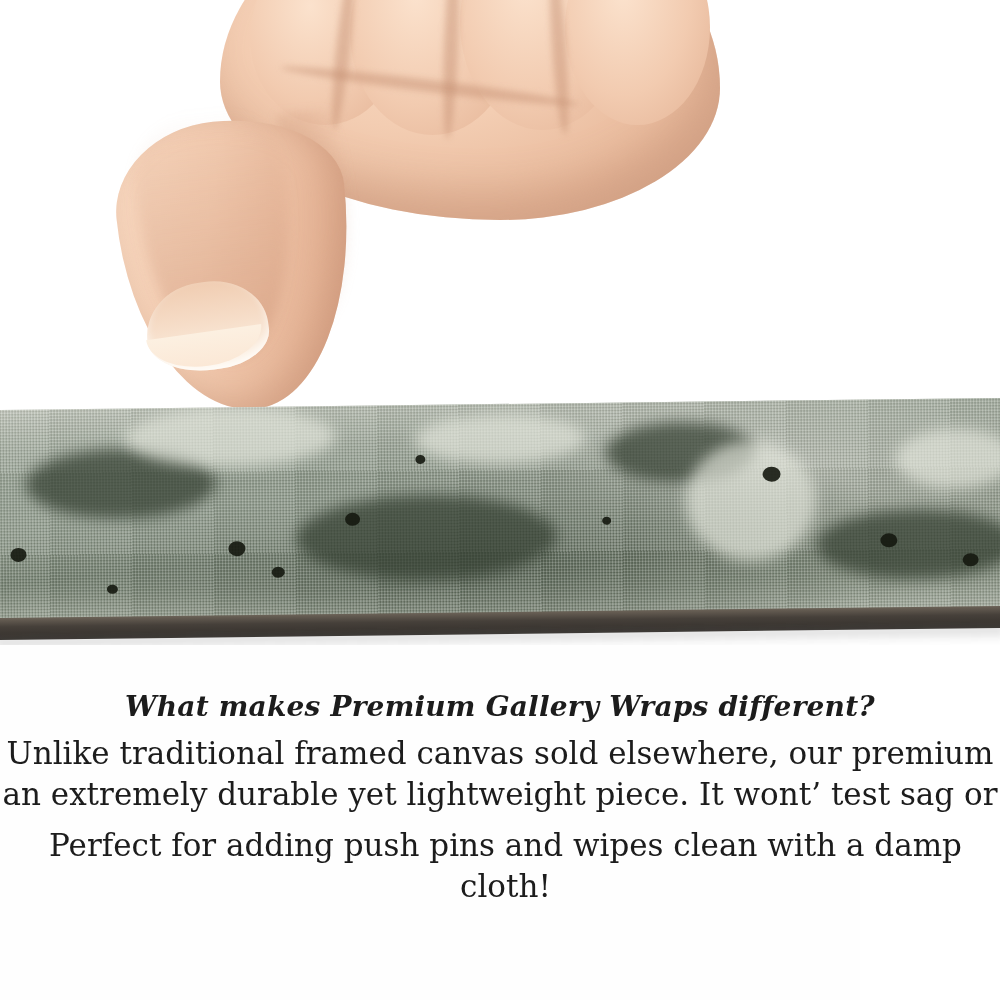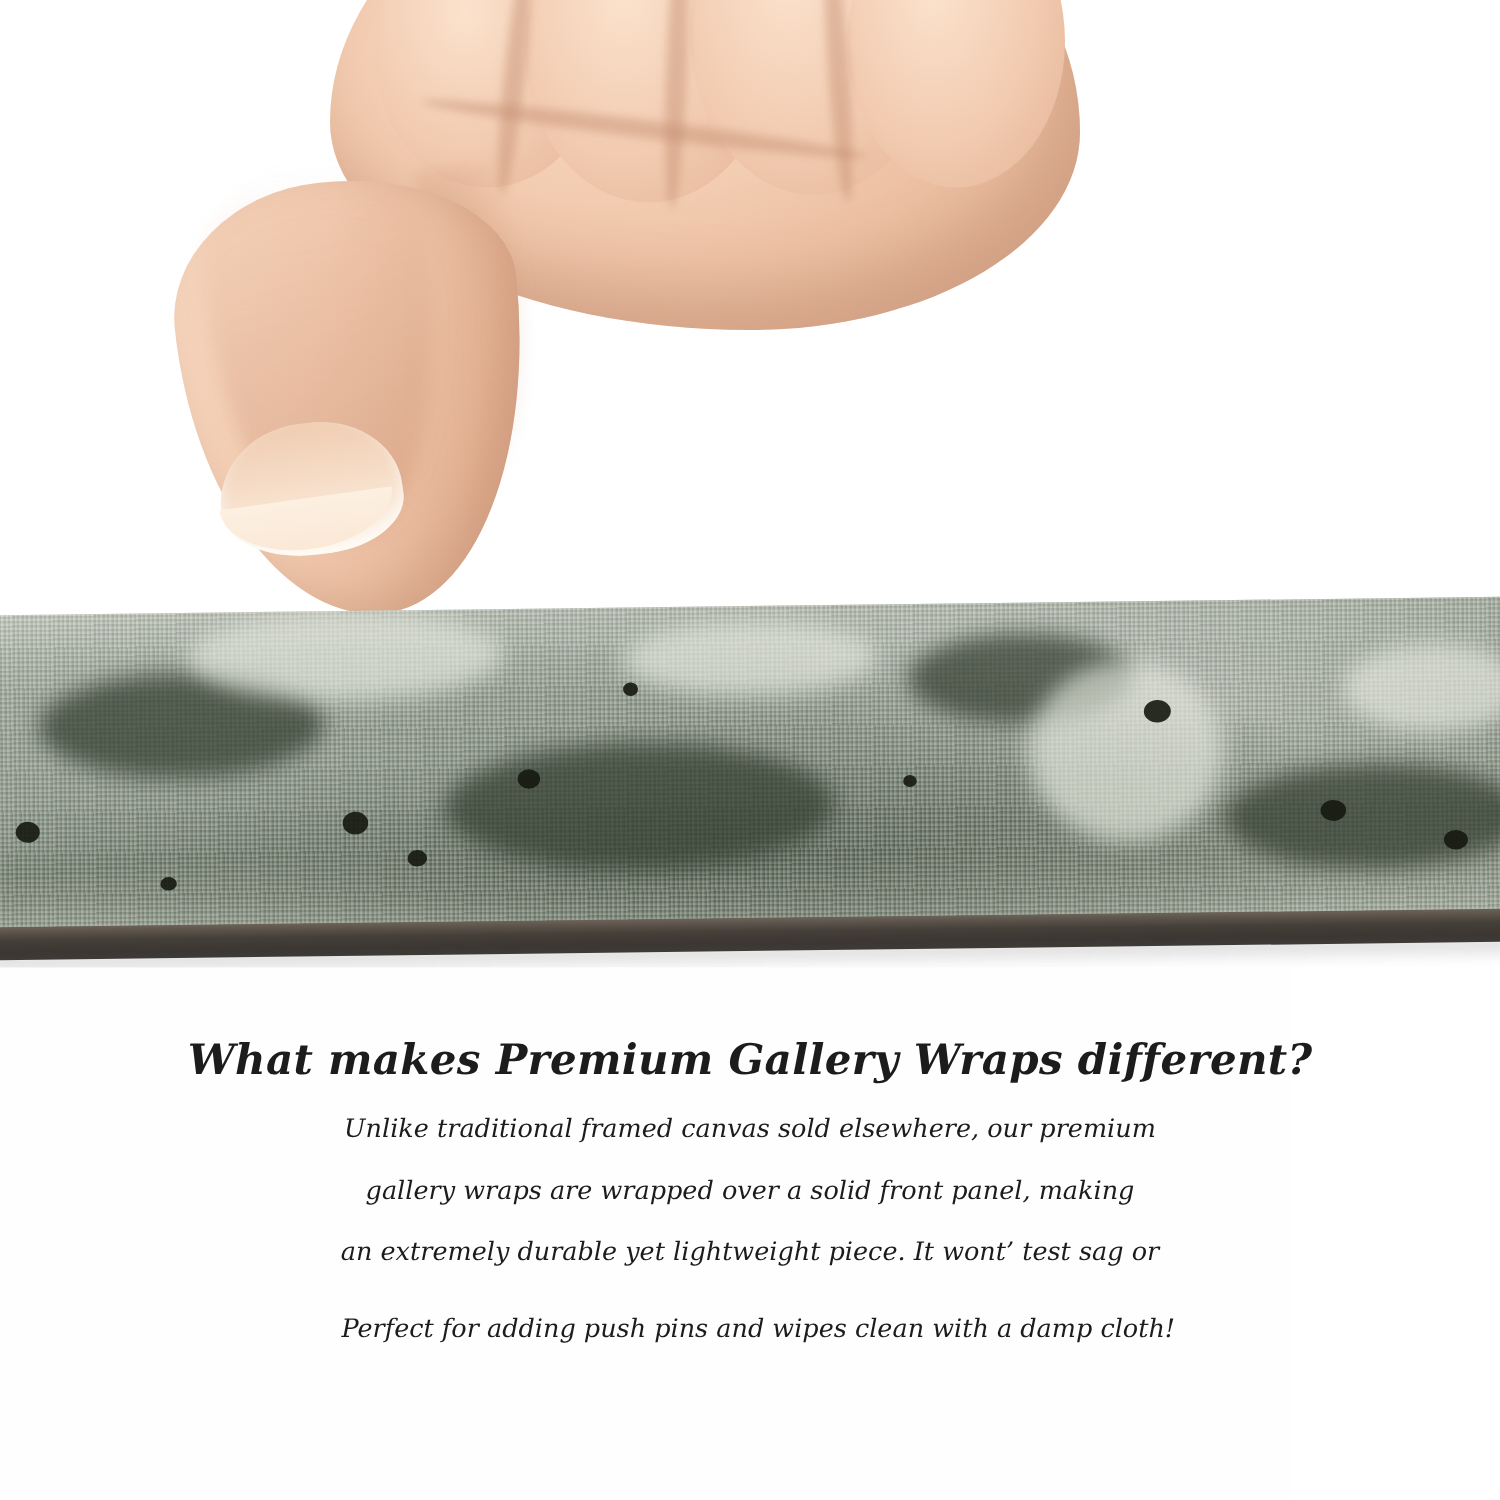--- a/index.html
+++ b/index.html
@@ -190,22 +190,21 @@
     font-family: "DejaVu Serif", serif;
   }
   .caption-heading {
     font-style: italic;
     font-weight: bold;
     font-size: 28px;
     letter-spacing: 0.2px;
     margin: 0 0 10px 0;
   }
   .caption-line {
-    font-style: italic;
-    font-size: 17px;
+    font-size: 31px;
     line-height: 41px;
     margin: 0;
   }
   .caption-line.last {
     margin-top: 10px;
     padding-left: 11px;
   }
 </style>
 </head>
 <body>
@@ -253,18 +252,17 @@
       <div class="speck" style="left:110px; top:176px; width:11px; height:9px;"></div>
     </div>
 
     <div class="canvas-side"></div>
     <div class="canvas-shadow"></div>
   </div>
 
   <div class="caption">
     <p class="caption-heading">What makes Premium Gallery Wraps different?</p>
     <p class="caption-line">Unlike traditional framed canvas sold elsewhere, our premium</p>
-    <p class="caption-line">gallery wraps are wrapped over a solid front panel, making</p>
     <p class="caption-line">an extremely durable yet lightweight piece. It wont’ test sag or</p>
     <p class="caption-line last">Perfect for adding push pins and wipes clean with a damp cloth!</p>
   </div>
 
 </div>
 
 </body></html>

